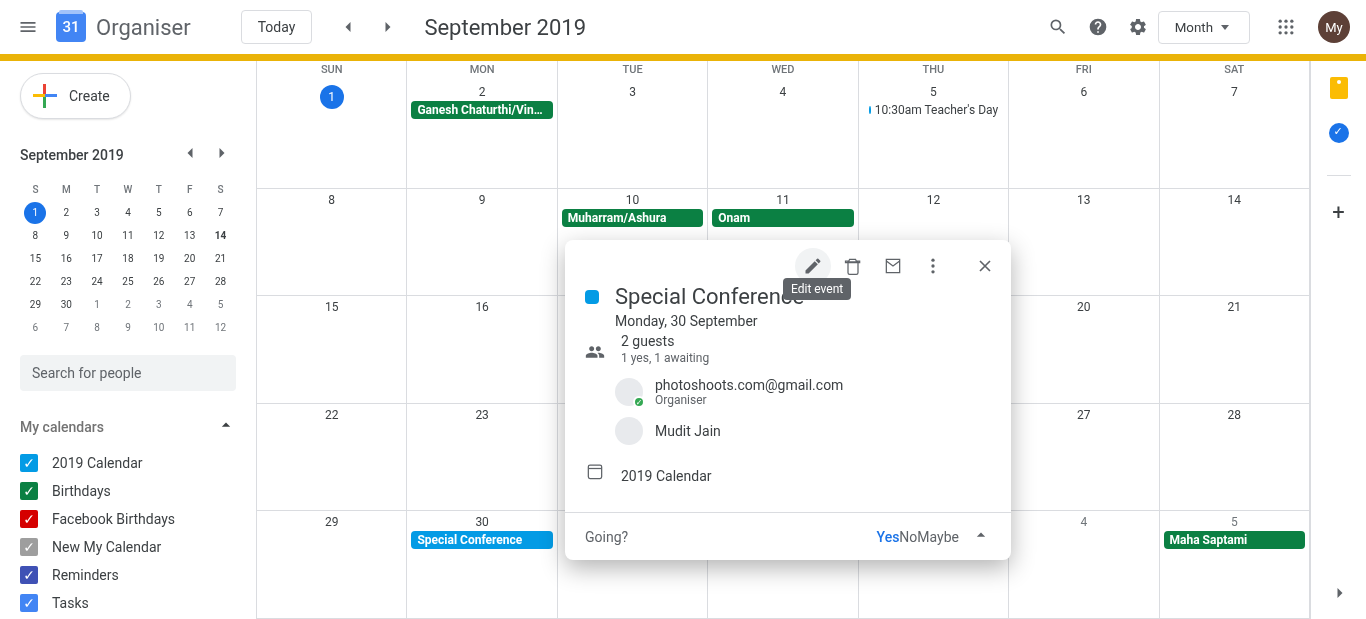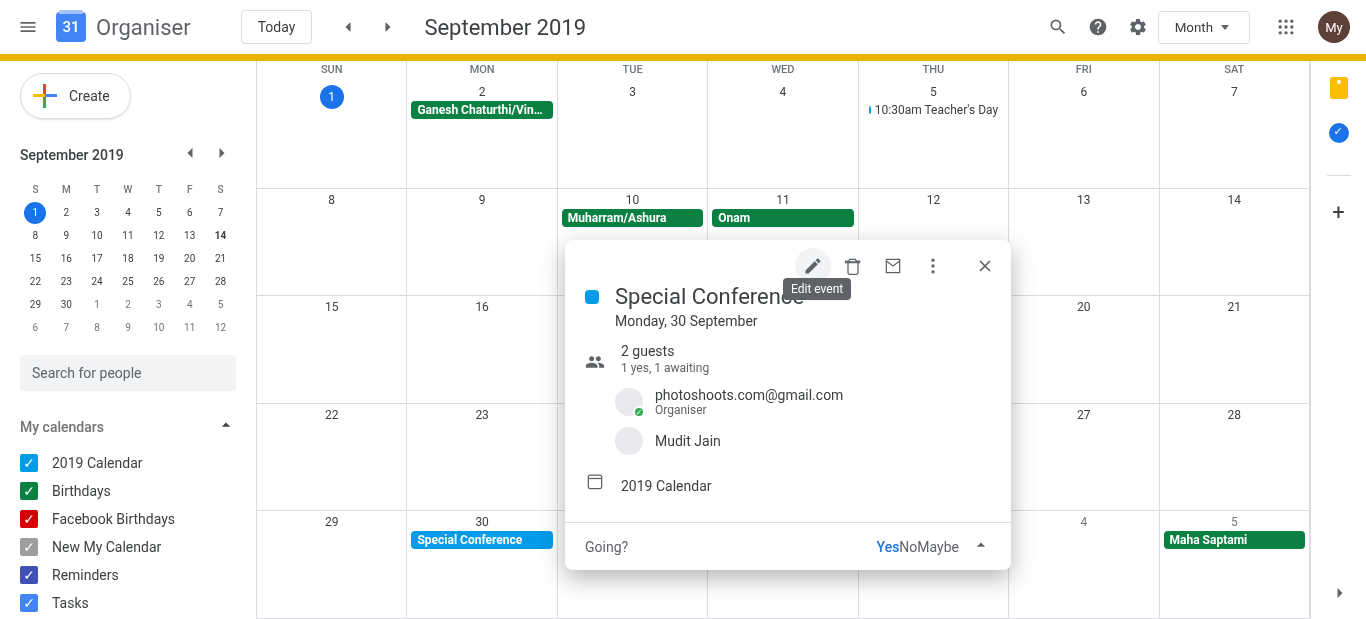--- a/index.html
+++ b/index.html
@@ -59,21 +59,21 @@
 .rail-plus{font-size:22px;color:#3c4043;cursor:pointer}
 .rail-toggle{position:absolute;bottom:12px;right:12px;width:28px;height:28px;border-radius:50%;display:flex;align-items:center;justify-content:center;cursor:pointer;color:#5f6368}
 .popup{position:absolute;left:565px;top:240px;width:446px;background:#fff;border-radius:8px;box-shadow:0 8px 24px rgba(0,0,0,0.3);z-index:100}
 .popup-actions{display:flex;justify-content:flex-end;padding:8px 8px 0 8px;gap:4px;position:relative}
 .pa-btn{width:36px;height:36px;border-radius:50%;display:flex;align-items:center;justify-content:center;cursor:pointer;color:#5f6368}
 .tooltip{position:absolute;top:38px;left:218px;background:#5f6368;color:#fff;font-size:12px;padding:4px 8px;border-radius:4px;white-space:nowrap}
 .popup-body{padding:0 20px 16px 20px}
 .ev-title-row{display:flex;gap:16px;align-items:flex-start;margin-bottom:4px}
 .ev-color{width:14px;height:14px;border-radius:4px;background:#039be5;margin-top:6px;flex-shrink:0}
 .ev-title{font-size:22px;color:#3c4043}
-.ev-date{font-size:14px;color:#3c4043;margin-left:30px;margin-bottom:14px}
+.ev-date{font-size:14px;color:#3c4043;margin-left:30px;margin-bottom:4px}
 .ev-row{display:flex;gap:16px;margin-bottom:12px;align-items:flex-end}
 .ev-ico{width:20px;color:#5f6368;flex-shrink:0;margin-top:2px}
 .ev-content{flex:1}
 .ev-content .g-count{font-size:14px;color:#3c4043}
 .ev-content .g-status{font-size:12px;color:#5f6368;margin-top:2px}
 .guest{display:flex;align-items:center;gap:12px;margin-top:10px;margin-left:30px}
 .guest-av{width:28px;height:28px;border-radius:50%;background:#e8eaed;position:relative}
 .guest-av .check{position:absolute;bottom:-2px;right:-2px;width:12px;height:12px;background:#34a853;border-radius:50%;border:2px solid #fff;display:flex;align-items:center;justify-content:center;color:#fff;font-size:8px}
 .guest-name{font-size:14px;color:#3c4043}
 .guest-role{font-size:12px;color:#5f6368}

